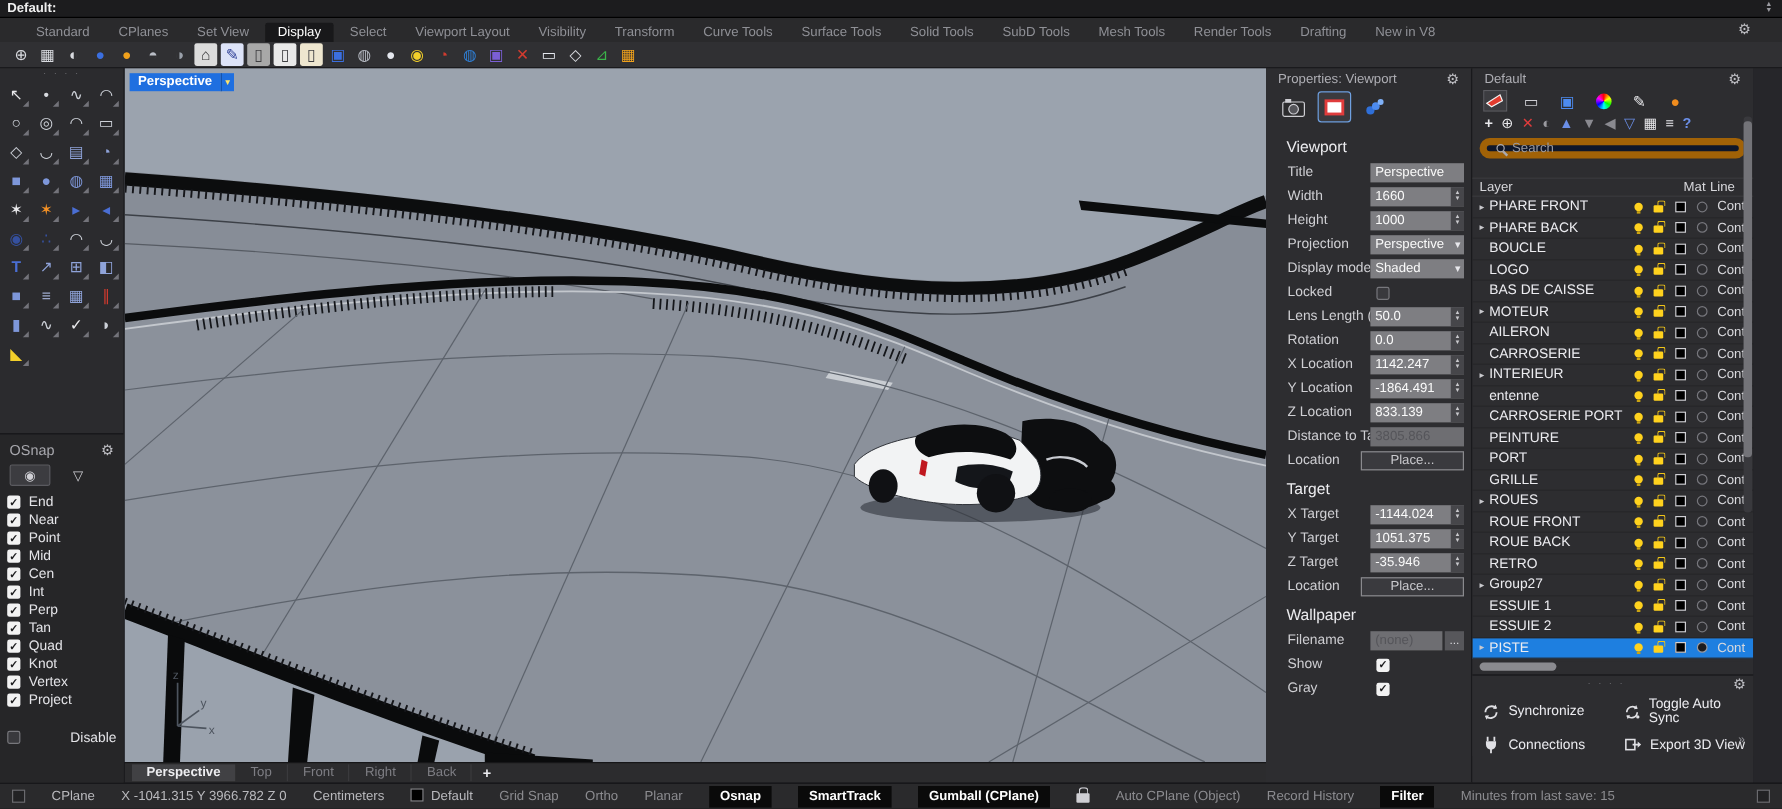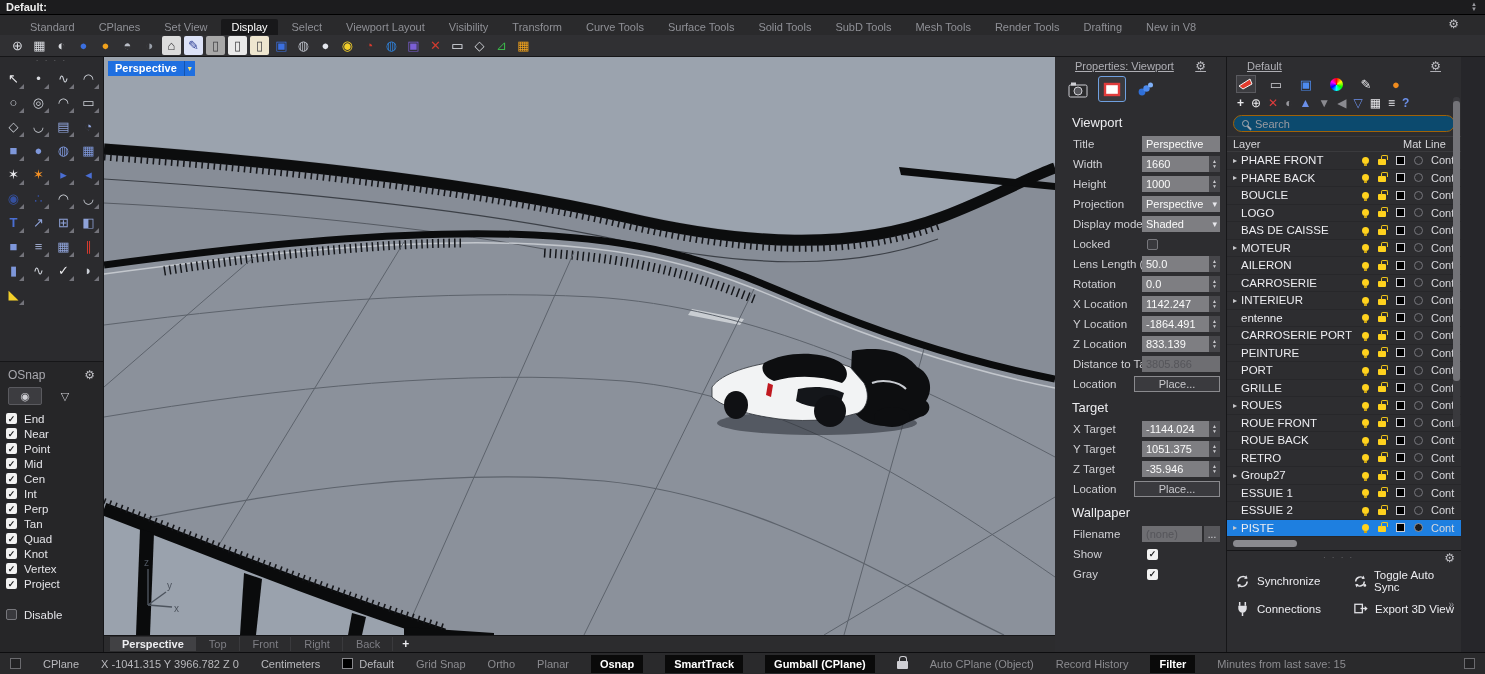--- a/index.html
+++ b/index.html
@@ -27,36 +27,36 @@
   .ptool::after{content:"";position:absolute;right:1px;bottom:1px;border-left:5px solid transparent;border-bottom:5px solid #73737a;}
   #osnapPanel{flex:1;background:#262628;border-top:1px solid #161618;padding:4px 6px 0 6px;}
   #osnapPanel .ohdr{display:flex;align-items:center;color:#a8a8ae;font-size:12px;padding:2px 2px 4px 2px;}
   #osnapPanel .ohdr .spacer{flex:1}
   .otabs{display:flex;gap:6px;padding:1px 2px 6px 2px;}
   .otab{width:34px;height:18px;display:flex;align-items:center;justify-content:center;color:#cfcfd4;font-size:11px;border-radius:2px;}
   .otab.active{background:#3c3c40;border:1px solid #5a5a5f;}
   .orow{display:flex;align-items:center;gap:7px;height:15px;color:#e4e4e8;font-size:11.5px;}
   .cb{width:11px;height:11px;background:#f2f2f2;border-radius:2px;display:flex;align-items:center;justify-content:center;color:#1c1c1e;font-size:9px;font-weight:bold;flex:0 0 auto;}
   .cb.empty{background:#39393d;border:1px solid #77777c;color:transparent;}
-  #disableRow{margin-top:16px;}
+  #disableRow{margin-top:16px;justify-content:space-between;}
 
   
   #center{width:951px;display:flex;flex-direction:column;}
   #vp{position:relative;height:578px;background:#9ba3ae;overflow:hidden;}
   #vpLabel{position:absolute;left:4px;top:4px;display:flex;z-index:5;}
   #vpLabel .lbl{background:#1f6fe0;color:#fff;font-weight:bold;font-size:11px;padding:1px 7px 2px 7px;}
   #vpLabel .arrowbox{background:#1f6fe0;border-left:1px solid #1554ad;color:#ffe36a;font-size:8px;display:flex;align-items:center;padding:0 3px;}
   #vpTabs{height:17px;background:#2c2c2e;display:flex;align-items:center;gap:1px;padding-left:6px;border-top:1px solid #161618;}
   .vtab{padding:1px 12px;color:#7e7e84;border-right:1px solid #3a3a3d;}
   .vtab[data-cls="active"]{background:#414144;color:#ededf0;font-weight:bold;border-right:none;}
   .vplus{color:#ececf0;font-weight:bold;padding:0 8px;font-size:12px;}
 
   
   #props{width:172px;background:#2d2d30;border-right:1px solid #161618;padding:0 0 0 0;}
-  .phdr{display:flex;align-items:center;color:#aeaeb4;font-size:11px;padding:3px 20px;text-decoration:underline;}
+  .phdr{display:flex;align-items:center;color:#aeaeb4;font-size:11px;padding:3px 10px;}
   .phdr .spacer{flex:1}
   #propTabs{display:flex;gap:8px;padding:2px 8px 8px 10px;align-items:center;}
   .ptab{width:26px;height:24px;display:flex;align-items:center;justify-content:center;border-radius:2px;}
   .ptab.active{outline:1px solid #6fa0e0;background:#3a3a3e;}
   .sechdr{color:#ececef;font-size:13px;padding:6px 6px 4px 6px;margin-left:11px;}
   .prow{display:flex;align-items:center;height:20px;padding-left:18px;padding-right:6px;}
   .plabel{flex:1;color:#cfcfd3;font-size:11.5px;white-space:nowrap;overflow:hidden;}
   .pfield{width:78px;height:16px;background:#7e7e82;display:flex;align-items:center;flex:0 0 auto;}
   .pval{flex:1;color:#fafafa;font-size:11px;padding-left:4px;white-space:nowrap;overflow:hidden;}
   .pfield.disabled{background:#6e6e72;}
@@ -69,21 +69,21 @@
   .pcheck{flex:0 0 auto;}
 
   
   #layersPanel{width:234px;background:#2d2d30;display:flex;flex-direction:column;position:relative;}
   #layerTabs{display:flex;gap:12px;padding:2px 8px 4px 10px;align-items:center;height:20px;}
   #layerTabs .ltab{font-size:13px;display:flex;align-items:center;justify-content:center;width:18px;height:16px;}
   #layerTabs .ltab.active{background:#3c3c40;outline:1px solid #5a5a5f;}
   .colorwheel{width:13px;height:13px;border-radius:50%;background:conic-gradient(#f00,#ff0,#0f0,#0ff,#00f,#f0f,#f00);}
   #layerTools{display:flex;gap:7px;align-items:center;padding:2px 8px 4px 10px;height:18px;}
   #layerTools .lt{font-size:12px;}
-  #layerSearch{margin:2px 6px 4px 6px;height:17px;border:1px solid #a16207;border-radius:9px;background:#0c4a6e;display:flex;align-items:center;padding:0 8px;gap:6px;color:#9a9aa0;}
+  #layerSearch{margin:2px 6px 16px 6px;height:17px;border:6px solid #a16207;border-radius:9px;background:#0f172a;display:flex;align-items:center;padding:0 8px;gap:6px;color:#9a9aa0;}
   .mag{width:7px;height:7px;border:1.5px solid #aaaab0;border-radius:50%;position:relative;flex:0 0 auto;}
   .mag::after{content:"";position:absolute;width:5px;height:1.5px;background:#aaaab0;transform:rotate(45deg);right:-4px;bottom:-2px;}
   #colHdr{display:flex;align-items:center;height:16px;border-top:1px solid #3a3a3d;border-bottom:1px solid #3a3a3d;padding:0 6px;color:#d8d8dc;}
   #colHdr .c1{flex:1}
   #colHdr .c2{width:22px}
   #colHdr .c3{width:30px}
   #layerRows{height:386px;overflow:hidden;position:relative;}
   .lrow{display:flex;align-items:center;height:17.5px;padding:0 4px 0 6px;border-bottom:1px solid #27272a;}
   .lrow.selected{background:#1e7fe0;}
   .lrow .arr{width:8px;color:#c9c9cd;font-size:8px;flex:0 0 auto;}

